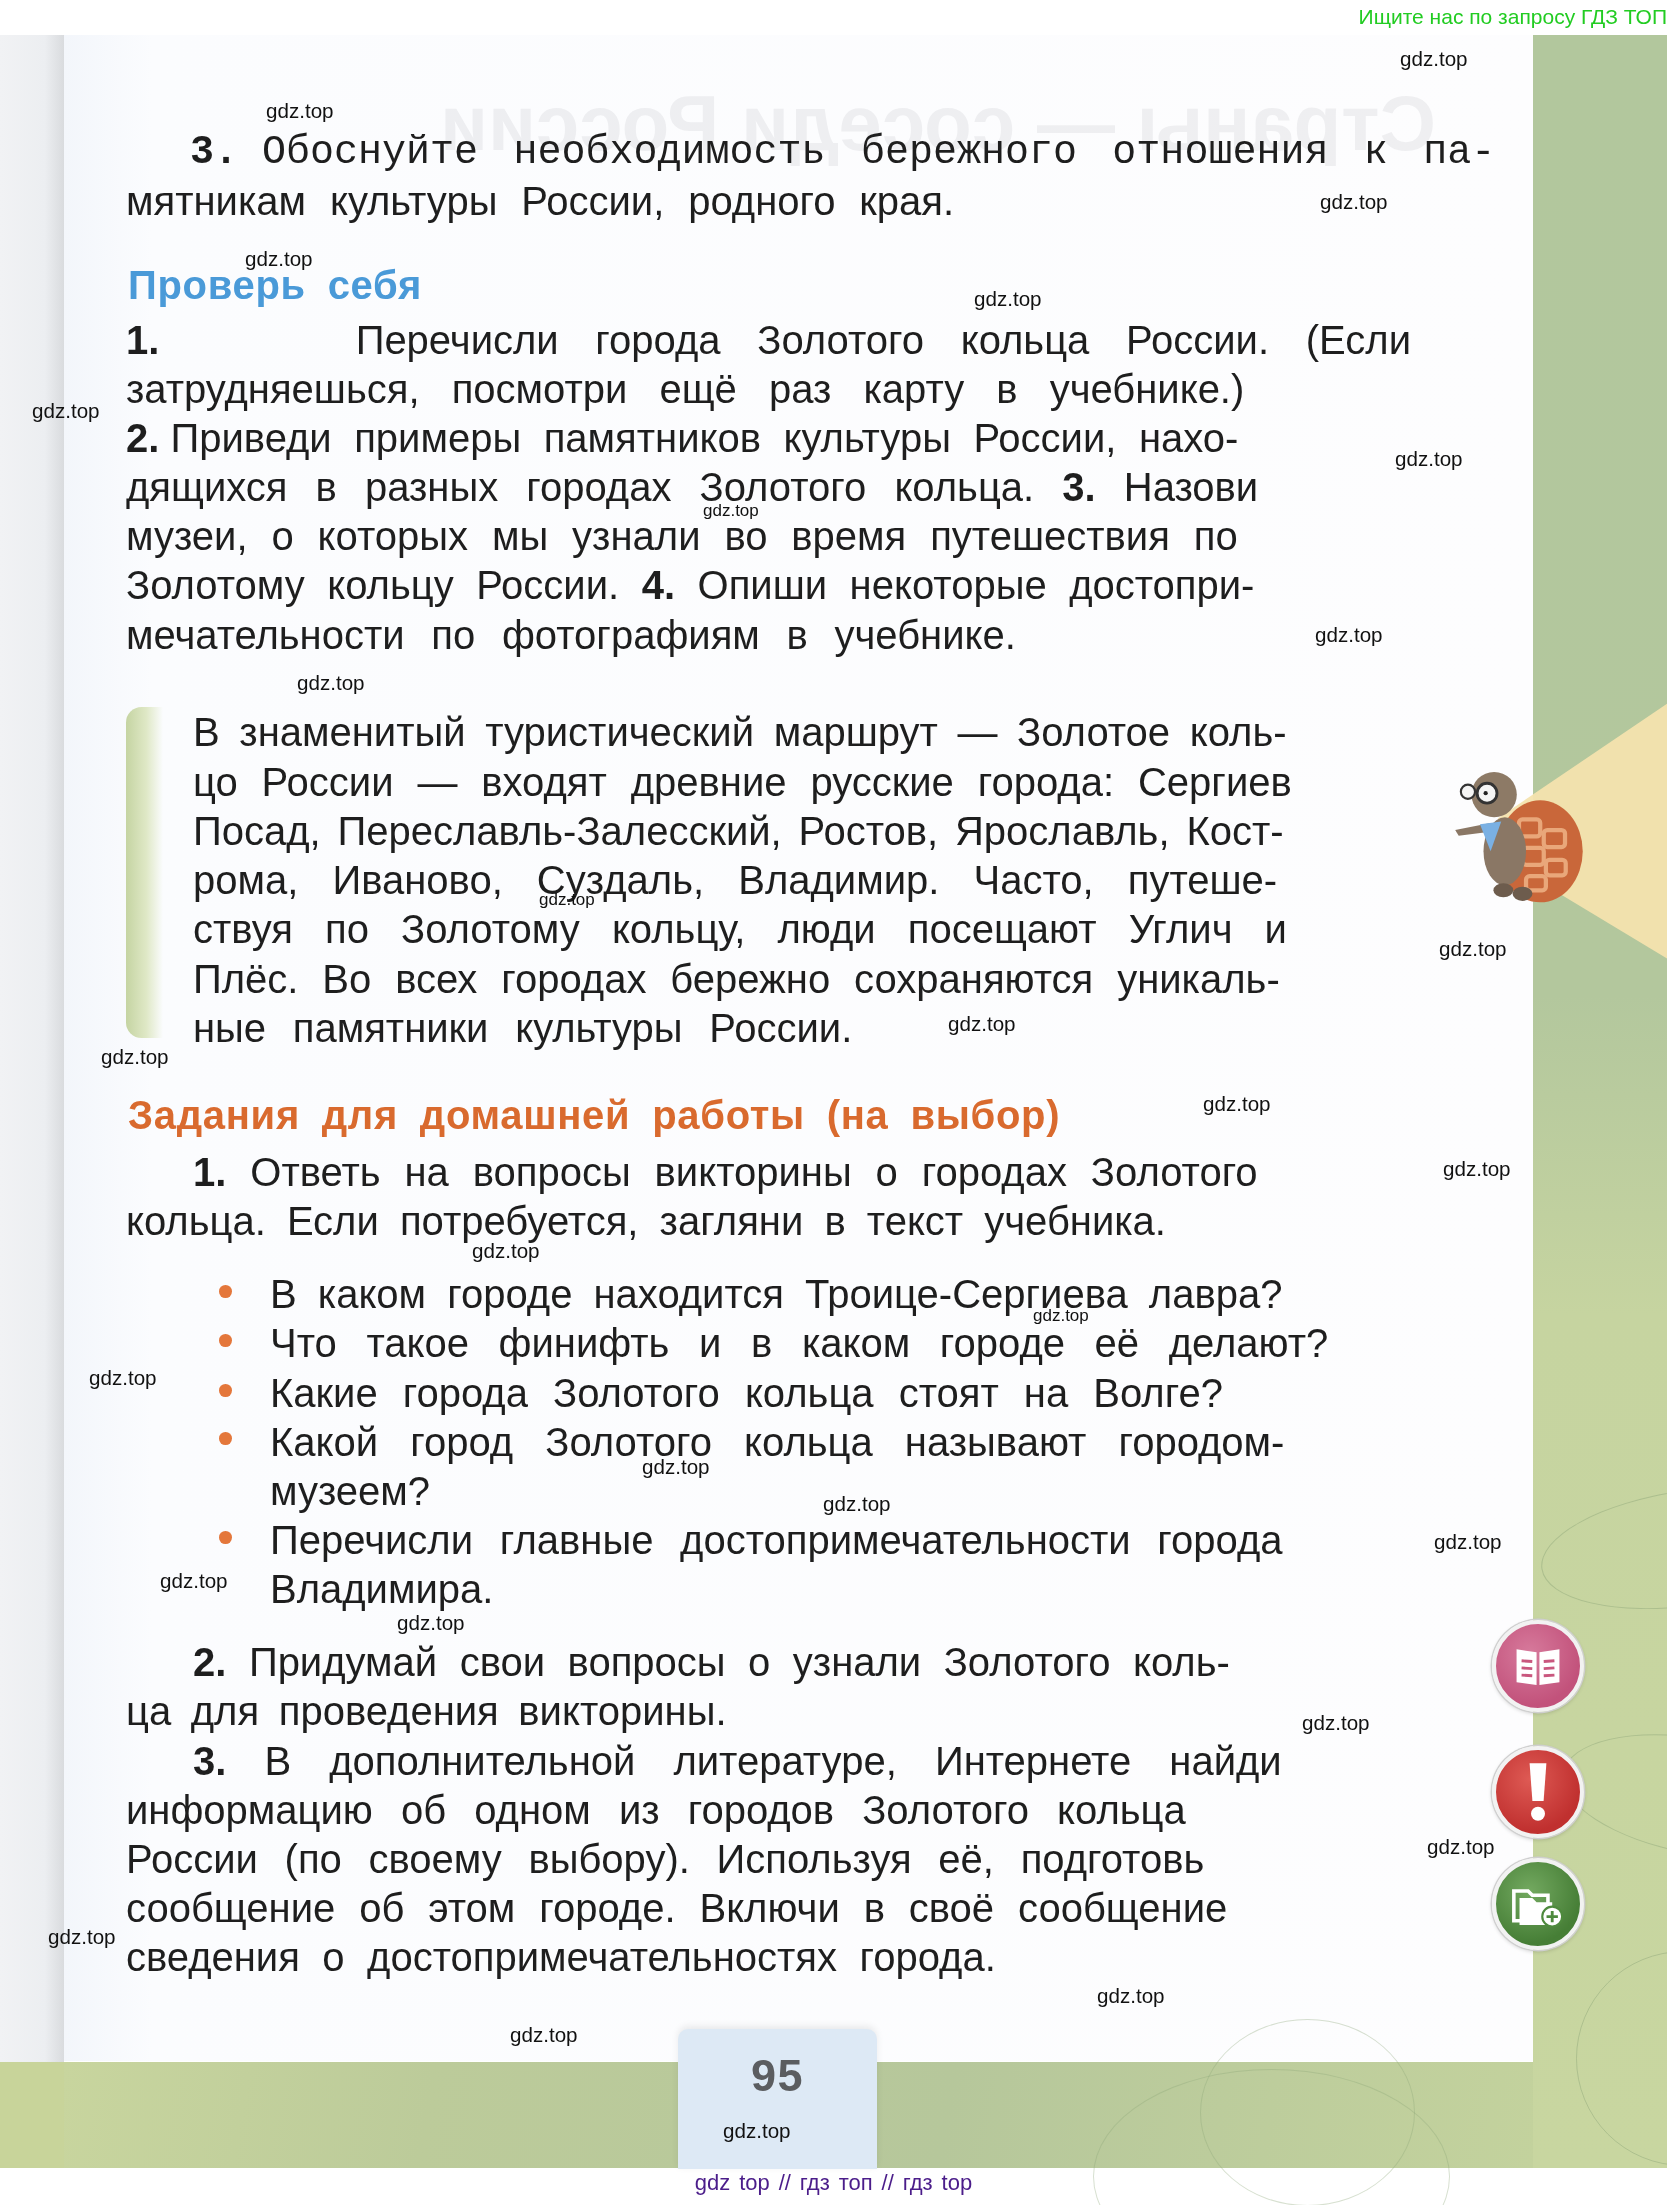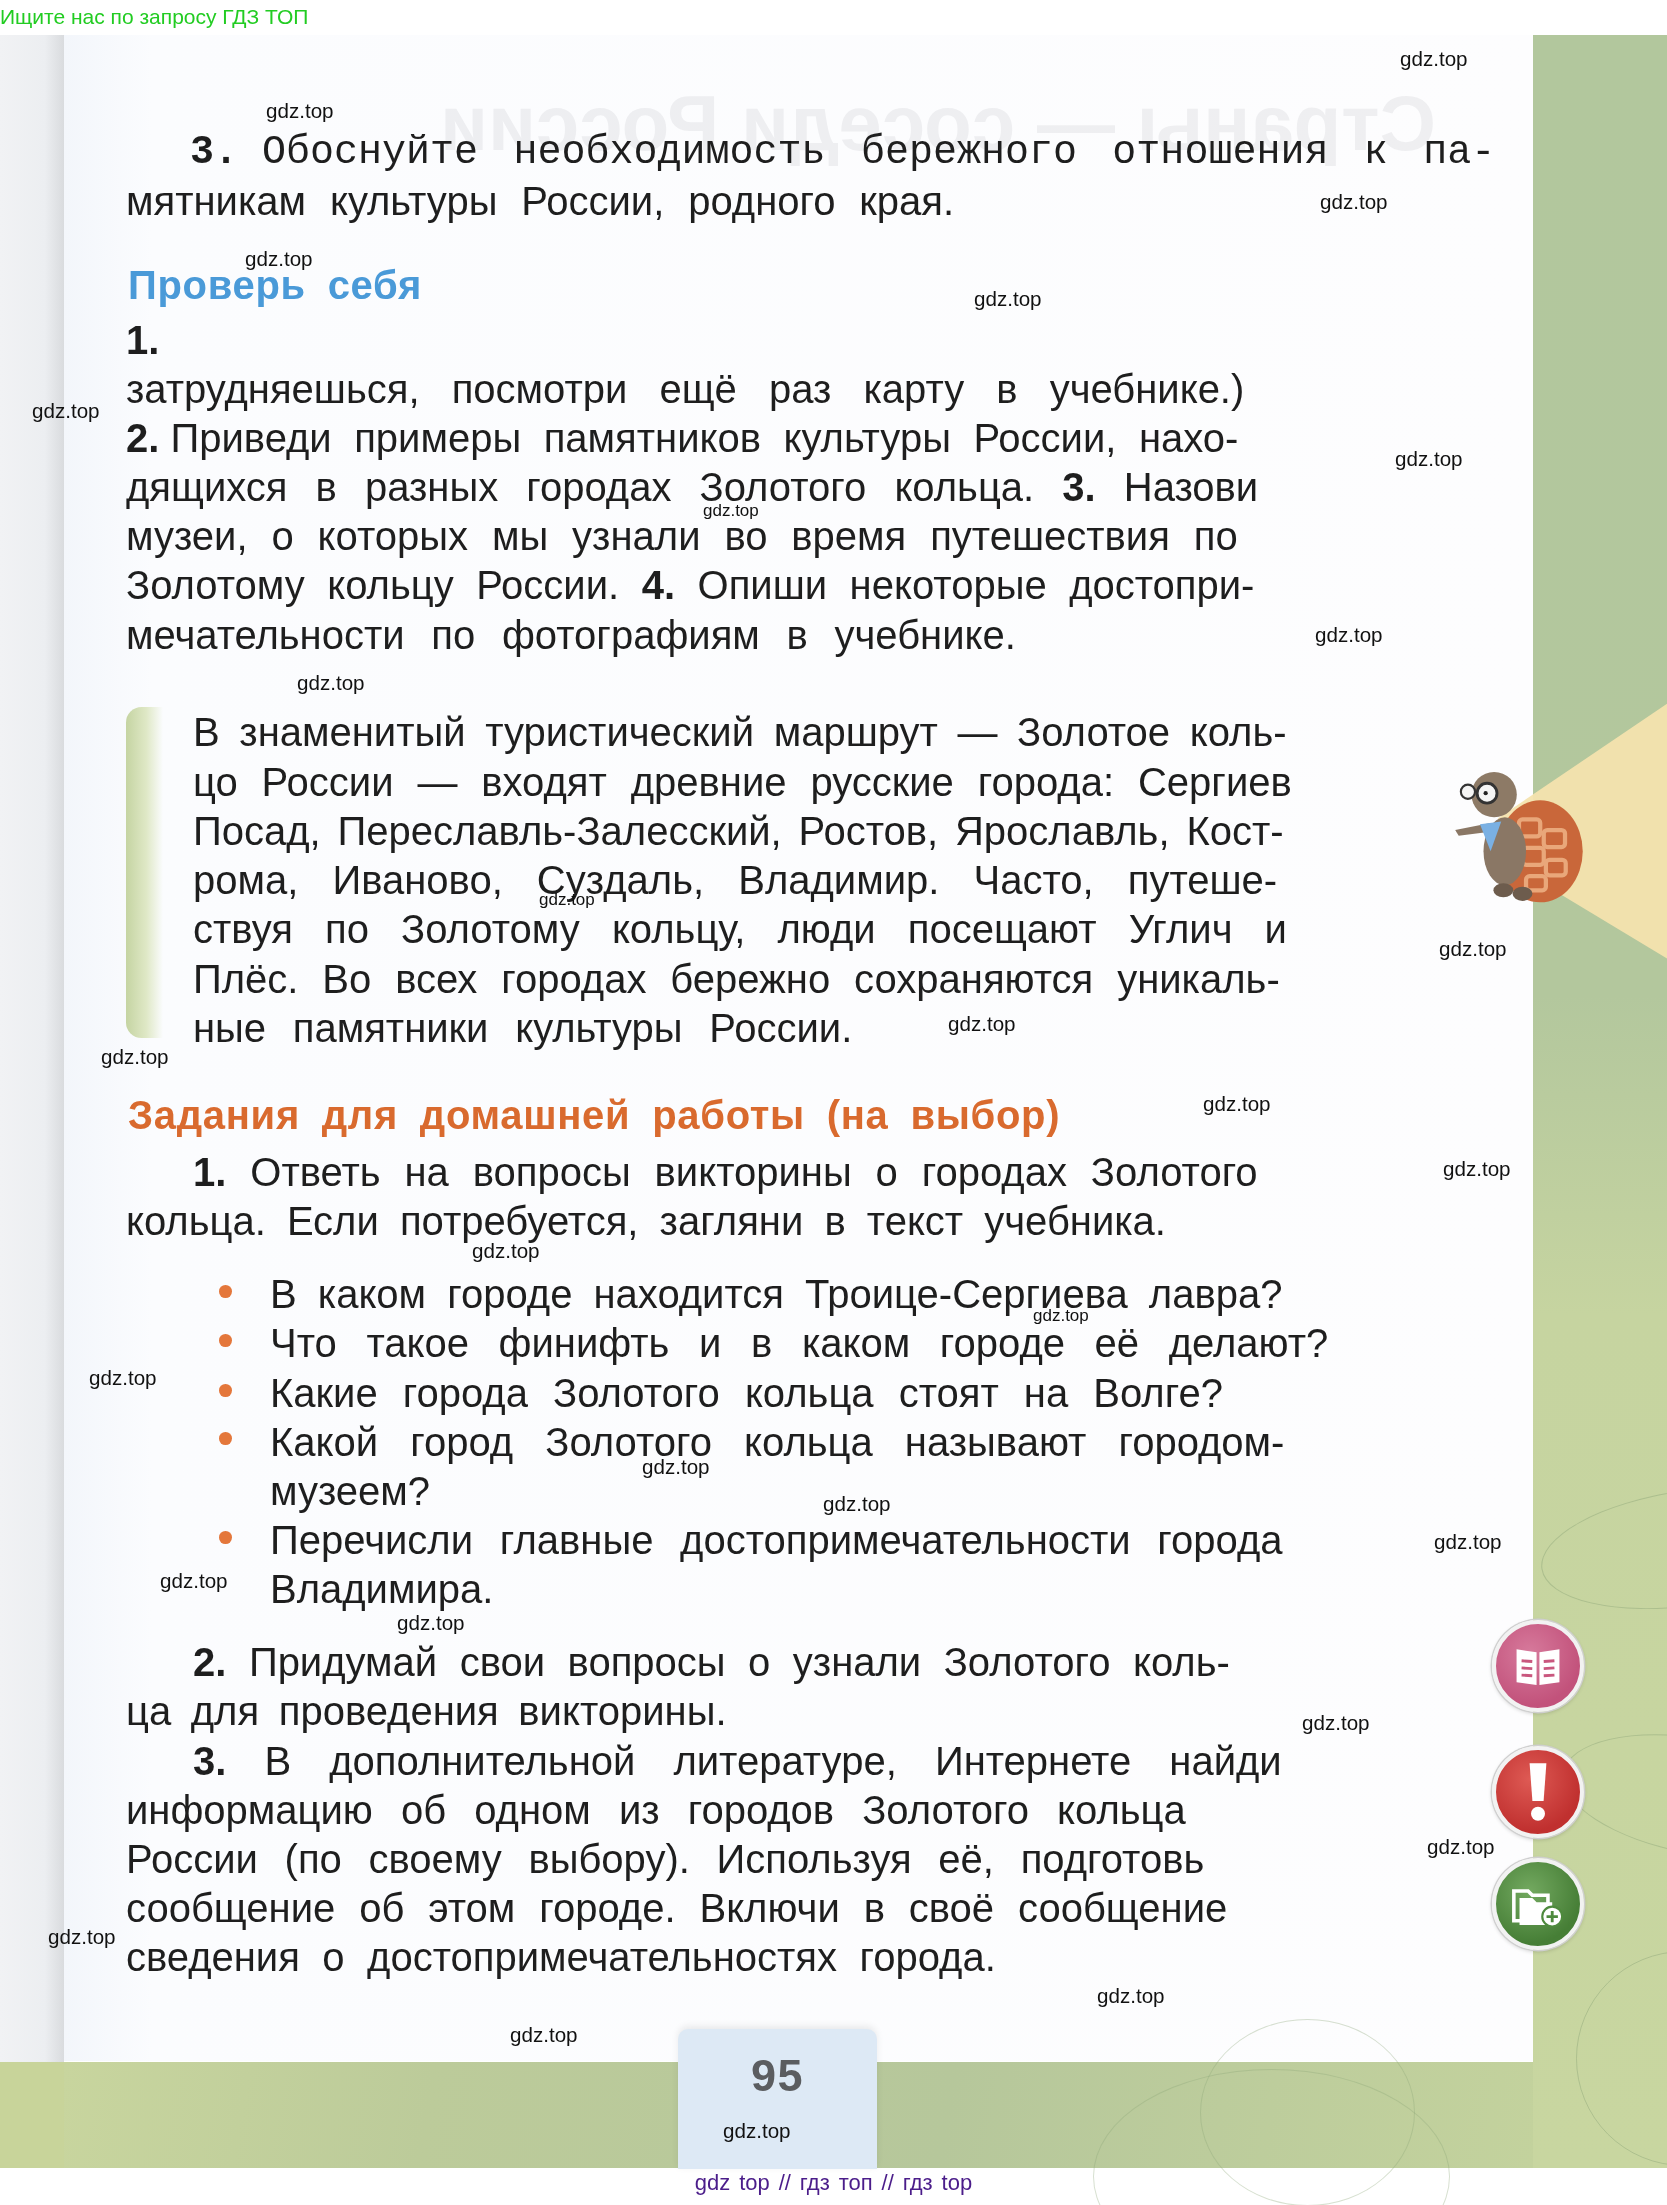--- a/index.html
+++ b/index.html
@@ -4,21 +4,21 @@
 <style>
   html, body { margin:0; padding:0; }
   body {
     width:1667px; height:2205px; position:relative; overflow:hidden;
     background:#ffffff;
     font-family:"Liberation Sans", "DejaVu Sans", sans-serif;
     color:#1e1e1e;
   }
   .top-banner {
     position:absolute; left:0; top:0; width:1667px; height:35px;
-    text-align:left; color:#22cc22; font-size:21px; line-height:33px;
+    text-align:right; color:#22cc22; font-size:21px; line-height:33px;
   }
   .left-strip {
     position:absolute; left:0; top:35px; width:64px; height:2027px;
     background:linear-gradient(to right,#f1f2f4 0%,#eceef1 70%,#d9dbde 100%);
   }
   .left-strip-green {
     position:absolute; left:0; top:2062px; width:64px; height:106px;
     background:#c8d49a;
   }
   .page {
@@ -131,20 +131,21 @@
 <div class="ln" style="left:190px;top:128px;font-family:Liberation Mono, monospace;">
   <span class="b">3.</span>
   <span style="word-spacing:11.4px;">Обоснуйте необходимость бережного отношения к па-</span>
 </div>
 <div class="ln" style="left:126px;top:177px;word-spacing:12.8px;">мятникам культуры России, родного края.</div>
 
 <div class="hdr-blue">Проверь себя</div>
 
 <div class="ln" style="left:126px;top:316px;width:1285px;display:flex;justify-content:space-between;">
   <span class="b">1.</span>
+  <span style="word-spacing:25.6px;">Перечисли города Золотого кольца России. (Если</span>
 </div>
 <div class="ln" style="left:126px;top:365px;word-spacing:21px;">затрудняешься, посмотри ещё раз карту в учебнике.)</div>
 <div class="ln" style="left:126px;top:414px;">
   <span class="b">2.</span>
   <span style="word-spacing:11.4px;">Приведи примеры памятников культуры России, нахо-</span>
 </div>
 <div class="ln" style="left:126px;top:463px;word-spacing:17px;">
   <span>дящихся в разных городах Золотого кольца.</span>
   <span class="b">3.</span>
   <span>Назови</span>

